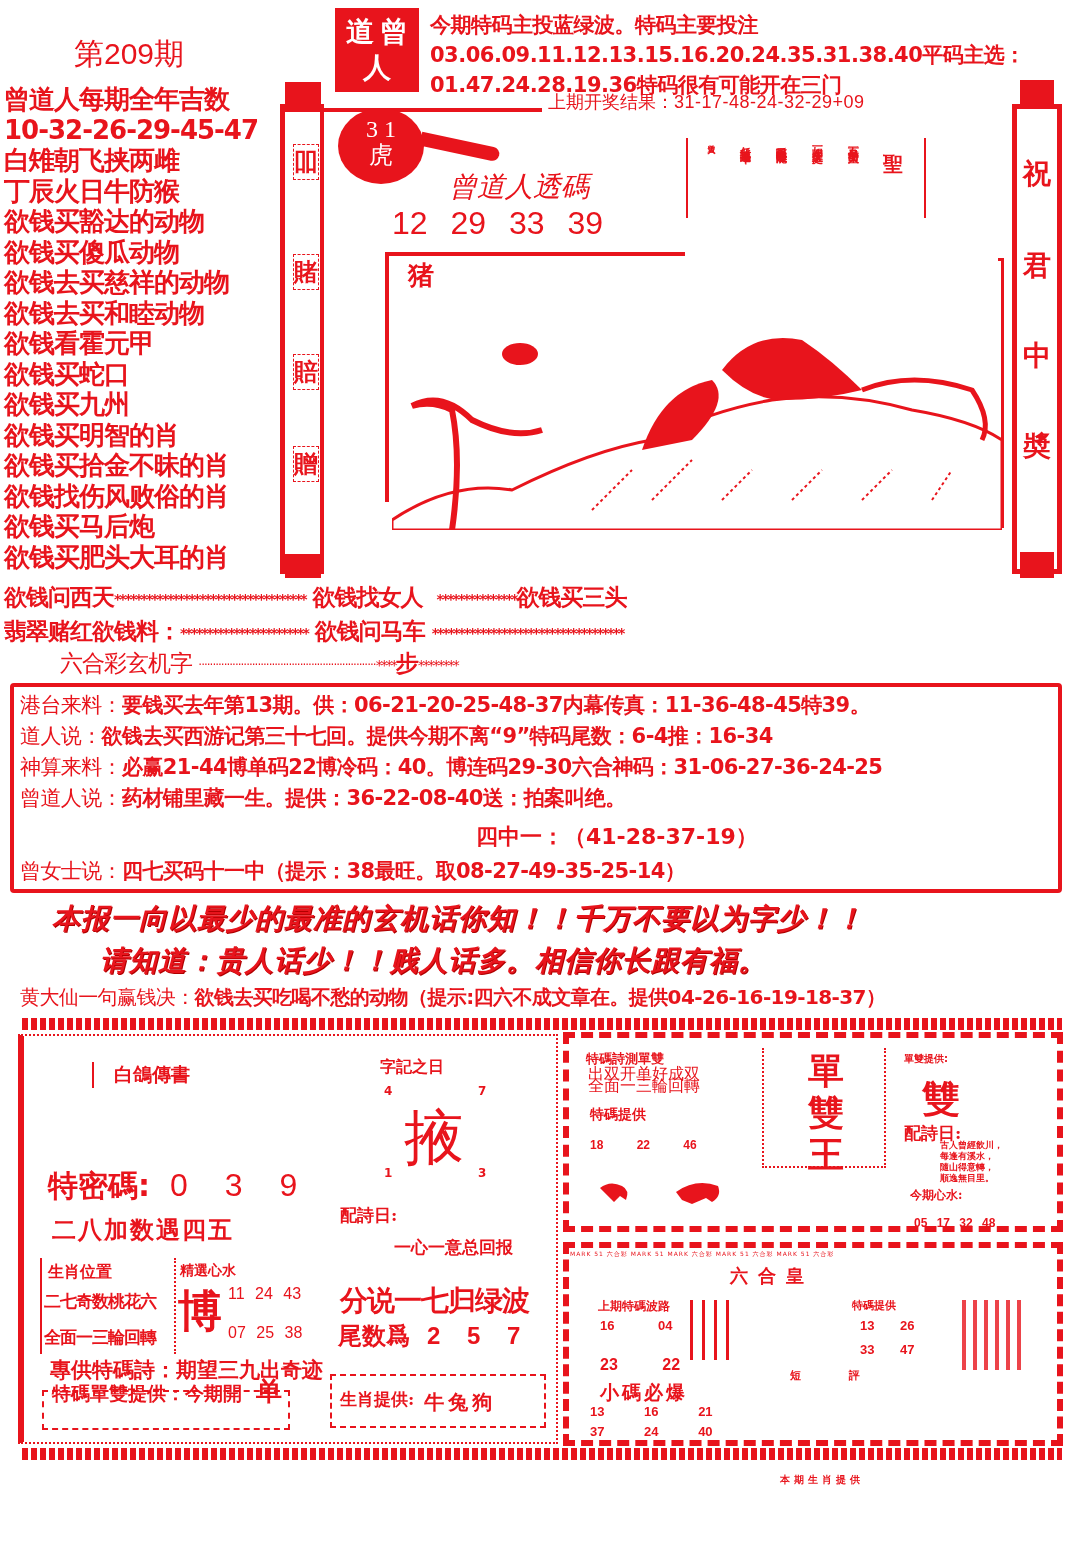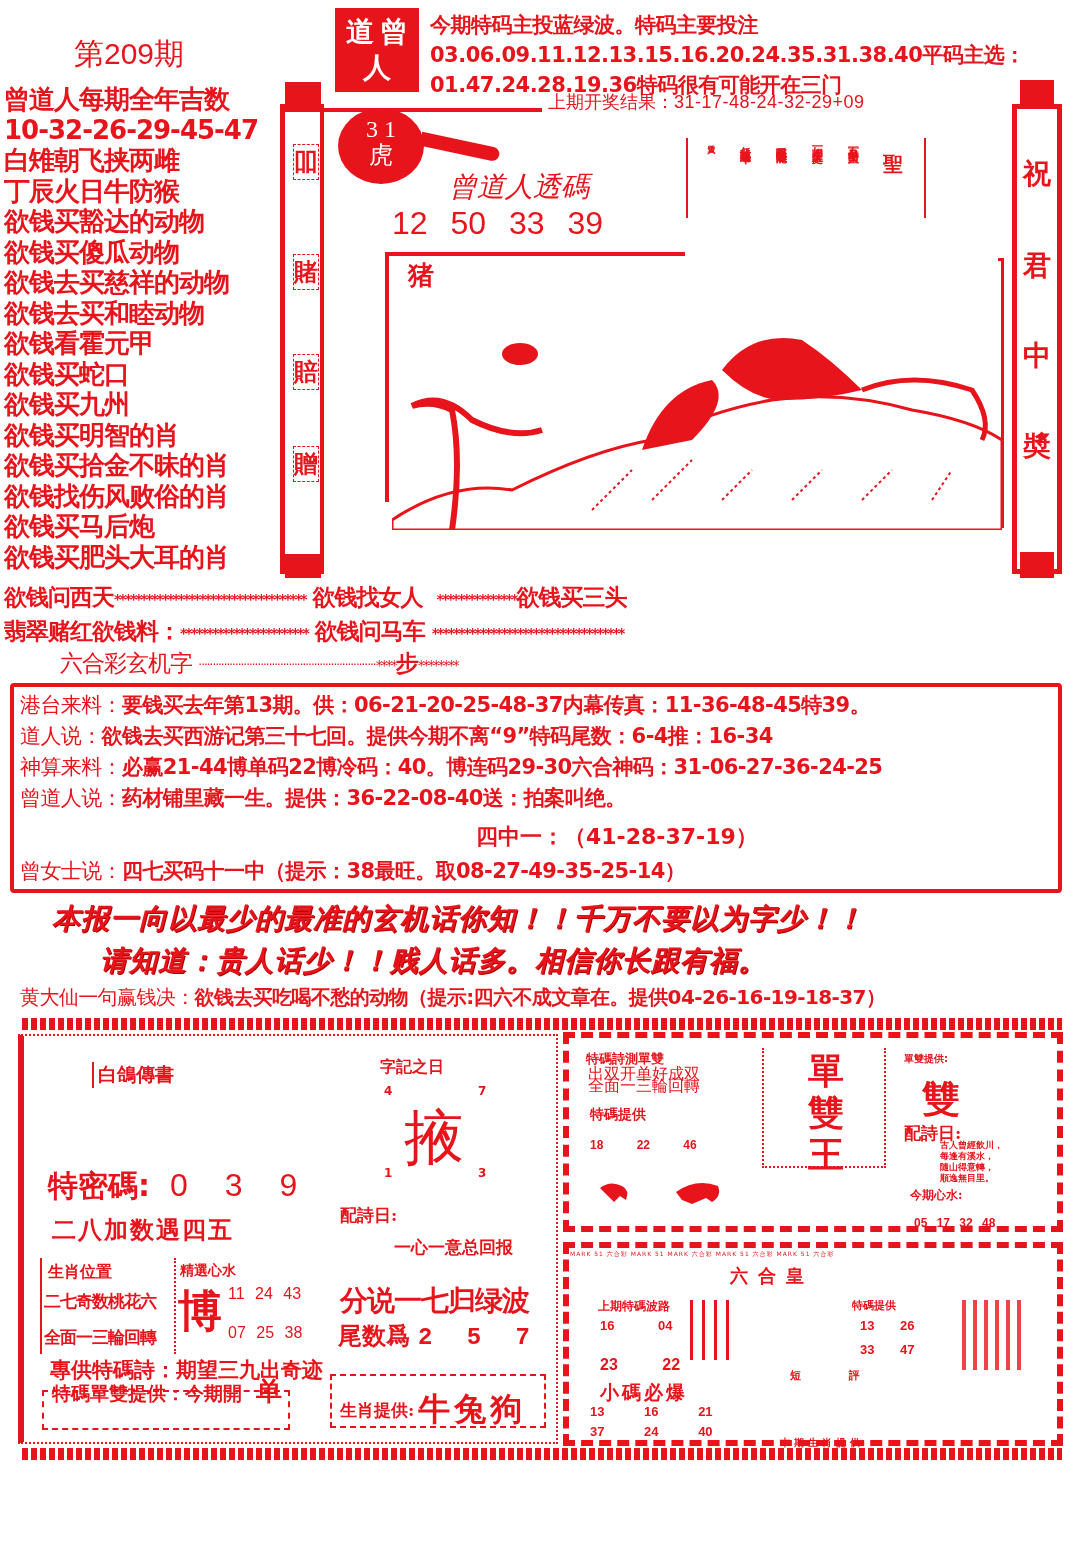--- a/index.html
+++ b/index.html
@@ -68,21 +68,21 @@
 
   
   .flower-border { height: 12px; background: repeating-linear-gradient(90deg, #e8141c 0 6px, #fff 6px 9px); }
   #topflowers { left: 22px; top: 1018px; width: 1040px; }
   #botflowers { left: 22px; top: 1448px; width: 1040px; }
   #lpanel { left: 18px; top: 1034px; width: 540px; height: 410px; border: 2px dotted #e8141c; border-left: 6px solid #e8141c; }
   #rpanel1 { left: 563px; top: 1032px; width: 500px; height: 200px; border: 6px dashed #e8141c; }
   #rpanel2 { left: 563px; top: 1242px; width: 500px; height: 204px; border: 6px dashed #e8141c; }
   .serif { font-family: "DejaVu Serif", serif; }
 
-  #baige { left: 92px; top: 1062px; font-size: 19px; font-weight: bold; border-left: 2px solid #e8141c; padding-left: 4px; }
+  #baige { left: 92px; top: 1062px; font-size: 19px; font-weight: bold; border-left: 2px solid #e8141c; padding-left: 20px; }
   #tmcode { left: 48px; top: 1166px; font-size: 30px; font-weight: bold; white-space: nowrap; }
   #tmcode .num { font-weight: normal; font-family: "Liberation Sans", sans-serif; font-size: 32px; letter-spacing: 14px; margin-left: 20px; }
   #tmclue { left: 52px; top: 1214px; font-size: 24px; font-weight: bold; letter-spacing: 2px; }
 
   #zx-box { left: 40px; top: 1258px; width: 136px; height: 96px; border-left: 2px solid #e8141c; border-right: 2px dotted #e8141c; }
   #zx-title { left: 48px; top: 1262px; font-size: 16px; font-weight: bold; }
   #zx-l1 { left: 44px; top: 1290px; font-size: 17px; font-weight: bold; letter-spacing: -1px; }
   #zx-l2 { left: 44px; top: 1326px; font-size: 17px; font-weight: bold; letter-spacing: -1px; }
   #jx-title { left: 180px; top: 1262px; font-size: 14px; font-weight: bold; }
   #bo-char { left: 178px; top: 1282px; font-size: 44px; font-weight: bold; }
@@ -93,24 +93,24 @@
   #ds-line { left: 52px; top: 1374px; font-size: 19px; font-weight: bold; white-space: nowrap; }
   #ds-line .v { font-size: 26px; margin-left: 14px; }
 
   #zizhi { left: 380px; top: 1057px; font-size: 16px; font-weight: bold; }
   #ye-char { left: 404px; top: 1098px; font-size: 60px; font-family: "DejaVu Serif", serif; }
   .cornum { font-size: 12px; font-weight: bold; }
   #peishi { left: 340px; top: 1204px; font-size: 17px; font-weight: bold; }
   #peishi-v { left: 394px; top: 1236px; font-size: 17px; font-weight: bold; }
   #fen { left: 340px; top: 1282px; font-size: 28px; font-weight: bold; letter-spacing: -1px; }
   #weishu { left: 338px; top: 1320px; font-size: 24px; font-weight: bold; white-space: nowrap; }
-  #weishu .v { font-family: Liberation Mono, monospace; letter-spacing: 10px; margin-left: 8px; }
+  #weishu .v { font-family: Liberation Sans, sans-serif; letter-spacing: 10px; margin-left: 17px; }
   #sx-box { left: 330px; top: 1374px; width: 216px; height: 54px; border: 2px dashed #e8141c; }
   #sx-line { left: 340px; top: 1388px; font-size: 17px; font-weight: bold; white-space: nowrap; }
-  #sx-line .v { font-size: 32px; margin-left: 4px; letter-spacing: 4px; vertical-align: -4px; }
+  #sx-line .v { font-size: 20px; margin-left: 10px; letter-spacing: 4px; vertical-align: -4px; }
 
   
   #p1-title { left: 586px; top: 1050px; font-size: 13px; font-weight: bold; }
   #p1-sub { left: 588px; top: 1068px; font-size: 16px; font-weight: normal; line-height: 12px; }
   #p1-tm { left: 590px; top: 1106px; font-size: 14px; font-weight: bold; }
   #p1-nums { left: 590px; top: 1138px; font-size: 12px; font-weight: bold; word-spacing: 30px; font-family: "Liberation Sans", sans-serif; }
   #dsw-box { left: 762px; top: 1048px; width: 124px; height: 120px; border-left: 2px dotted #e8141c; border-right: 2px dotted #e8141c; border-bottom: 2px dotted #e8141c; }
   #dsw { left: 786px; top: 1050px; font-size: 36px; font-weight: bold; line-height: 42px; width: 80px; text-align: center; }
   #p1-r-title { left: 904px; top: 1052px; font-size: 10px; font-weight: bold; }
   #shuang { left: 922px; top: 1074px; font-size: 38px; font-weight: bold; }
@@ -125,21 +125,21 @@
   #p2-wave-title { left: 598px; top: 1298px; font-size: 12px; font-weight: bold; }
   #p2-wave1 { left: 600px; top: 1318px; font-size: 13px; font-weight: bold; word-spacing: 40px; font-family: "Liberation Sans", sans-serif; }
   #p2-wave2 { left: 600px; top: 1348px; font-size: 16px; font-weight: bold; word-spacing: 40px; font-family: "Liberation Sans", sans-serif; margin-top: 8px; }
   #p2-tm-title { left: 852px; top: 1298px; font-size: 11px; font-weight: bold; }
   #p2-tm1 { left: 860px; top: 1318px; font-size: 13px; font-weight: bold; word-spacing: 22px; font-family: "Liberation Sans", sans-serif; }
   #p2-tm2 { left: 860px; top: 1342px; font-size: 13px; font-weight: bold; word-spacing: 22px; font-family: "Liberation Sans", sans-serif; }
   #p2-short { left: 790px; top: 1368px; font-size: 11px; font-weight: bold; letter-spacing: 22px; }
   #p2-small-title { left: 600px; top: 1380px; font-size: 19px; font-weight: bold; letter-spacing: 3px; }
   #p2-small1 { left: 590px; top: 1404px; font-size: 13px; font-weight: bold; word-spacing: 36px; font-family: "Liberation Sans", sans-serif; }
   #p2-small2 { left: 590px; top: 1424px; font-size: 13px; font-weight: bold; word-spacing: 36px; font-family: "Liberation Sans", sans-serif; }
-  #p2-month { left: 780px; top: 1436px; font-size: 10px; font-weight: bold; letter-spacing: 4px; }
+  #p2-month { left: 780px; top: 1473px; font-size: 10px; font-weight: bold; letter-spacing: 4px; }
 </style>
 </head>
 <body>
 
 <div id="issue" class="abs">第209期</div>
 
 <div id="seal" class="abs">
   <span>道</span>
   <span>曾</span>
   <span>人</span>
@@ -187,21 +187,21 @@
   <div class="rvchar" style="top:318px">奬</div>
 </div>
 <div id="rbanner-cap-bot" class="abs"></div>
 
 <div id="tiger-tail" class="abs"></div>
 <div id="tiger-badge" class="abs">
   <div>3 1</div>
   <div>虎</div>
 </div>
 <div id="reveal-title" class="abs">曾道人透碼</div>
-<div id="reveal-nums" class="abs">12 50 33 39</div>
+<div id="reveal-nums" class="abs">12 29 33 39</div>
 
 <div id="poem" class="abs">
   <div class="poem-col big">聖</div>
   <div class="poem-col">五百年前出聖人</div>
   <div class="poem-col">如今一躍上天庭</div>
   <div class="poem-col">呼風喚雨無能阻</div>
   <div class="poem-col">任我逍遙達千年</div>
   <div class="poem-col" style="font-size:8px">曾道人</div>
 </div>
 

